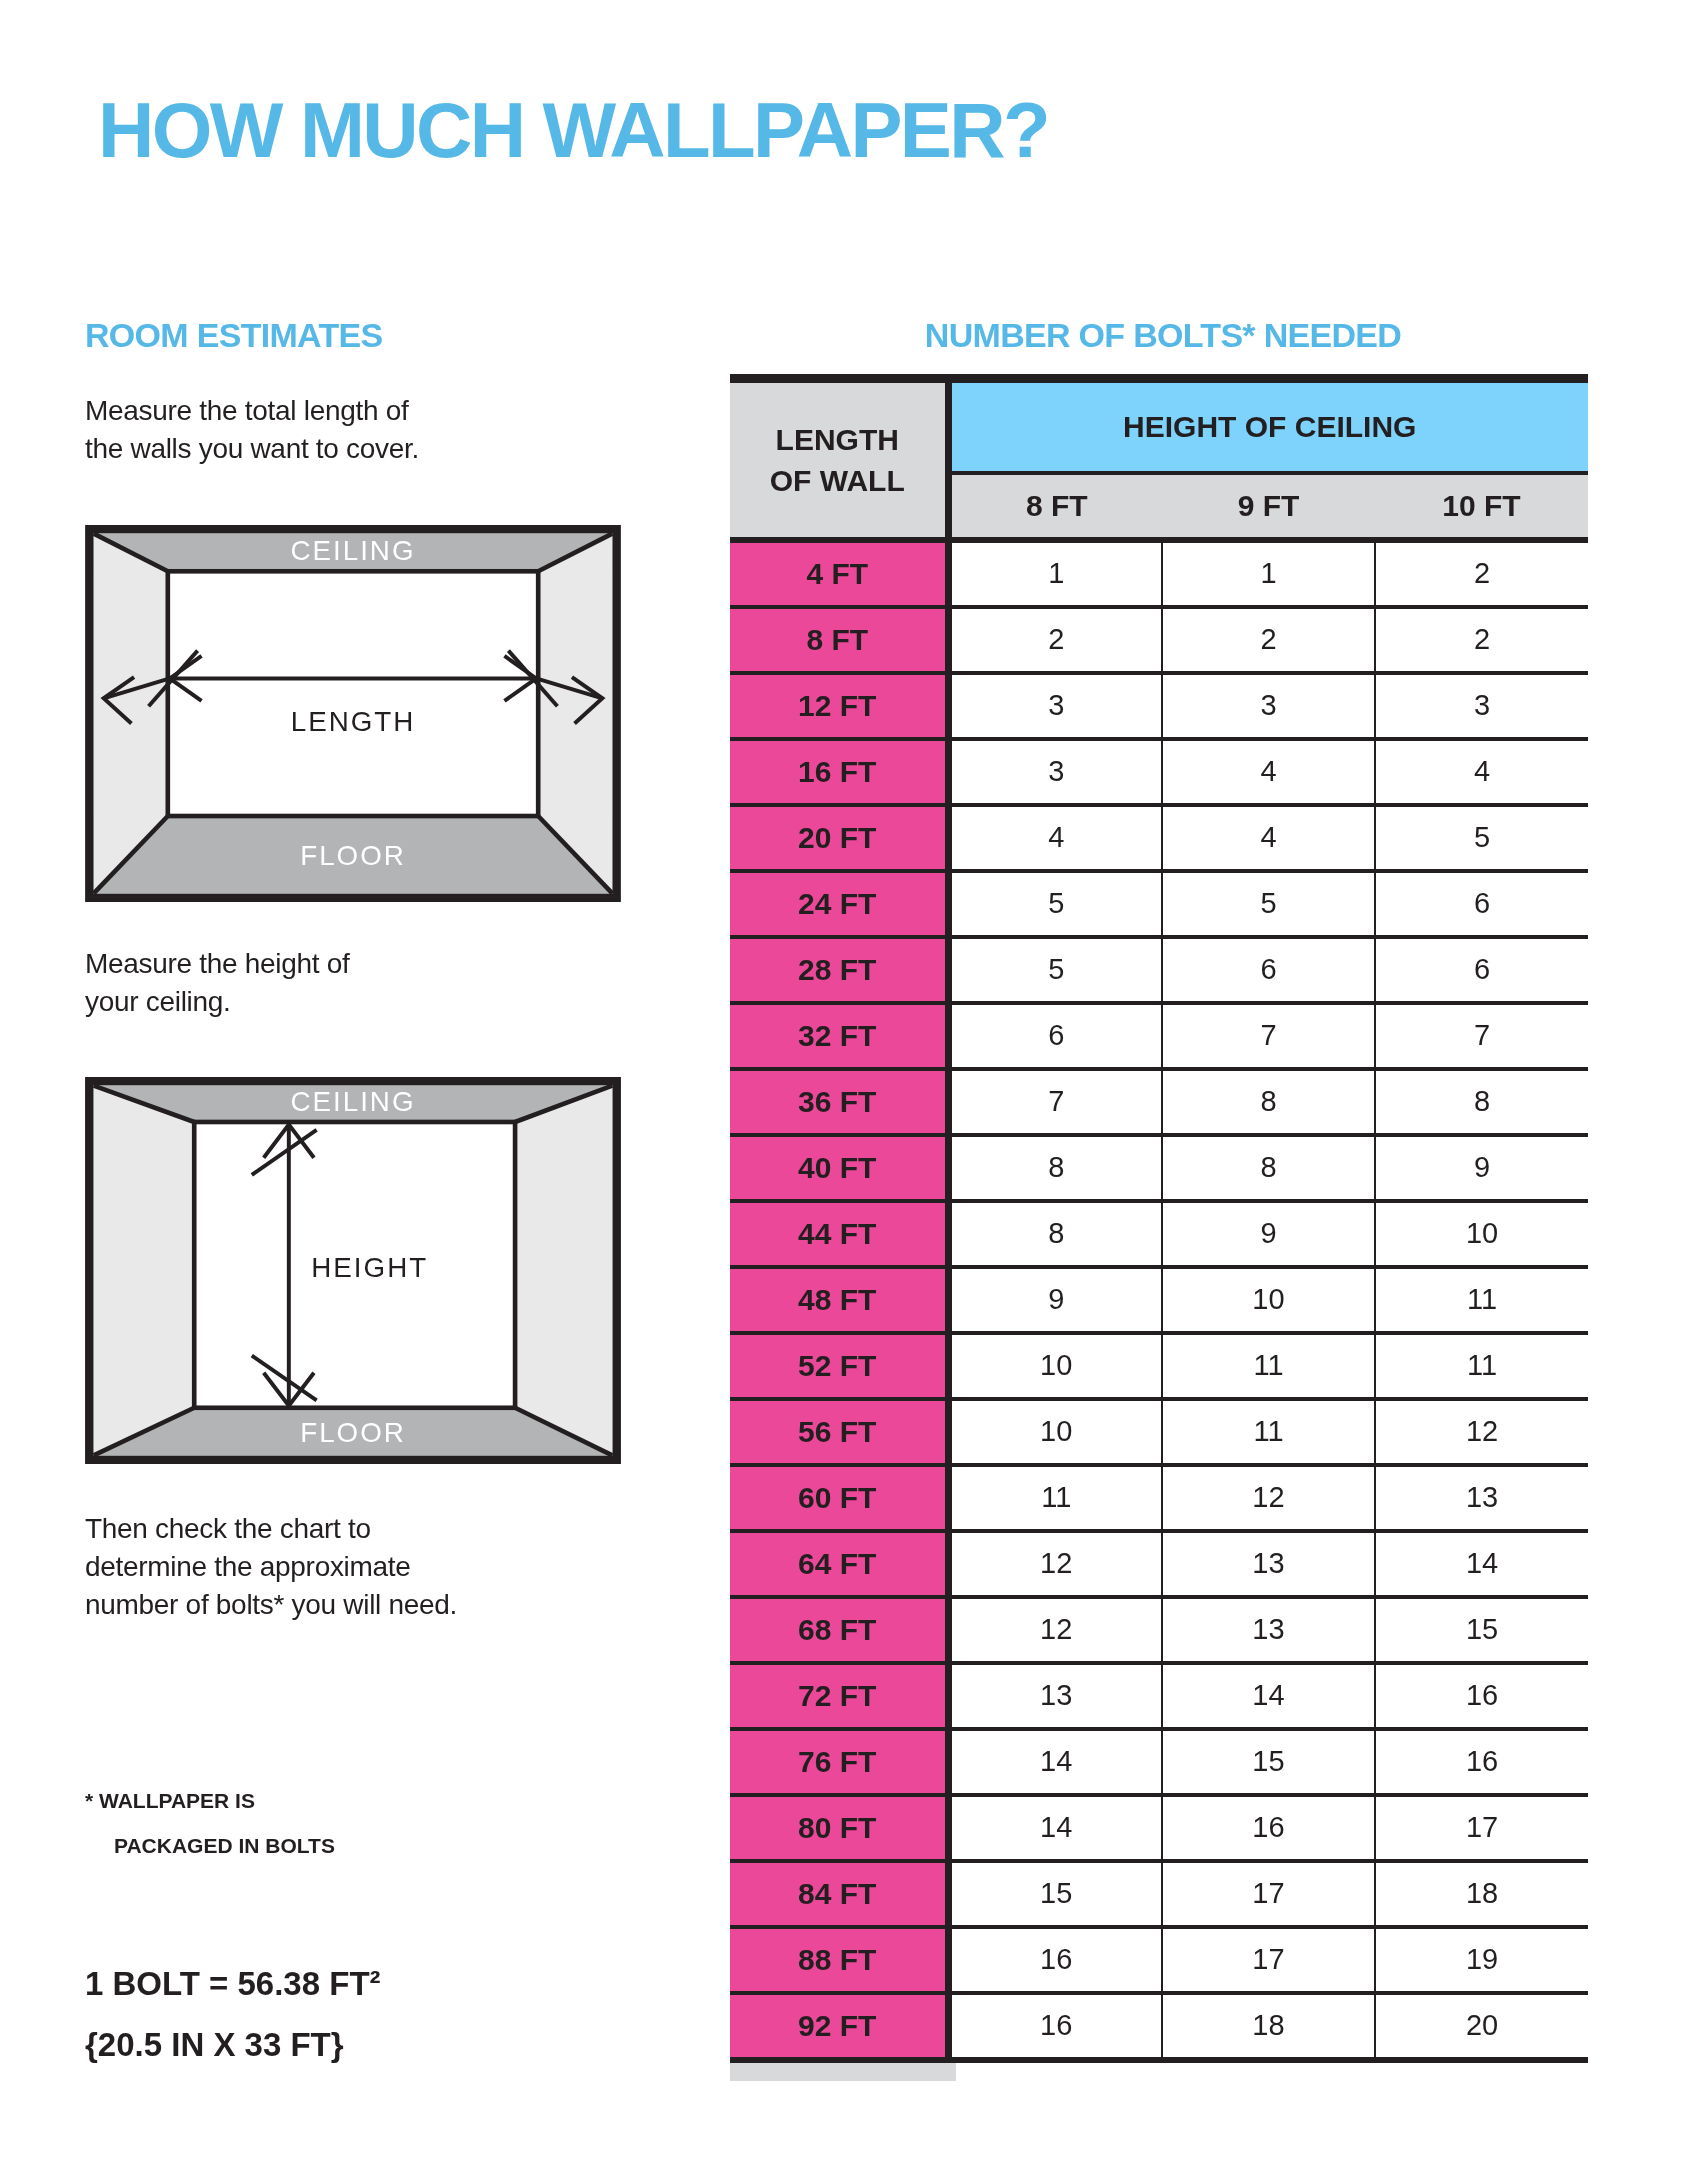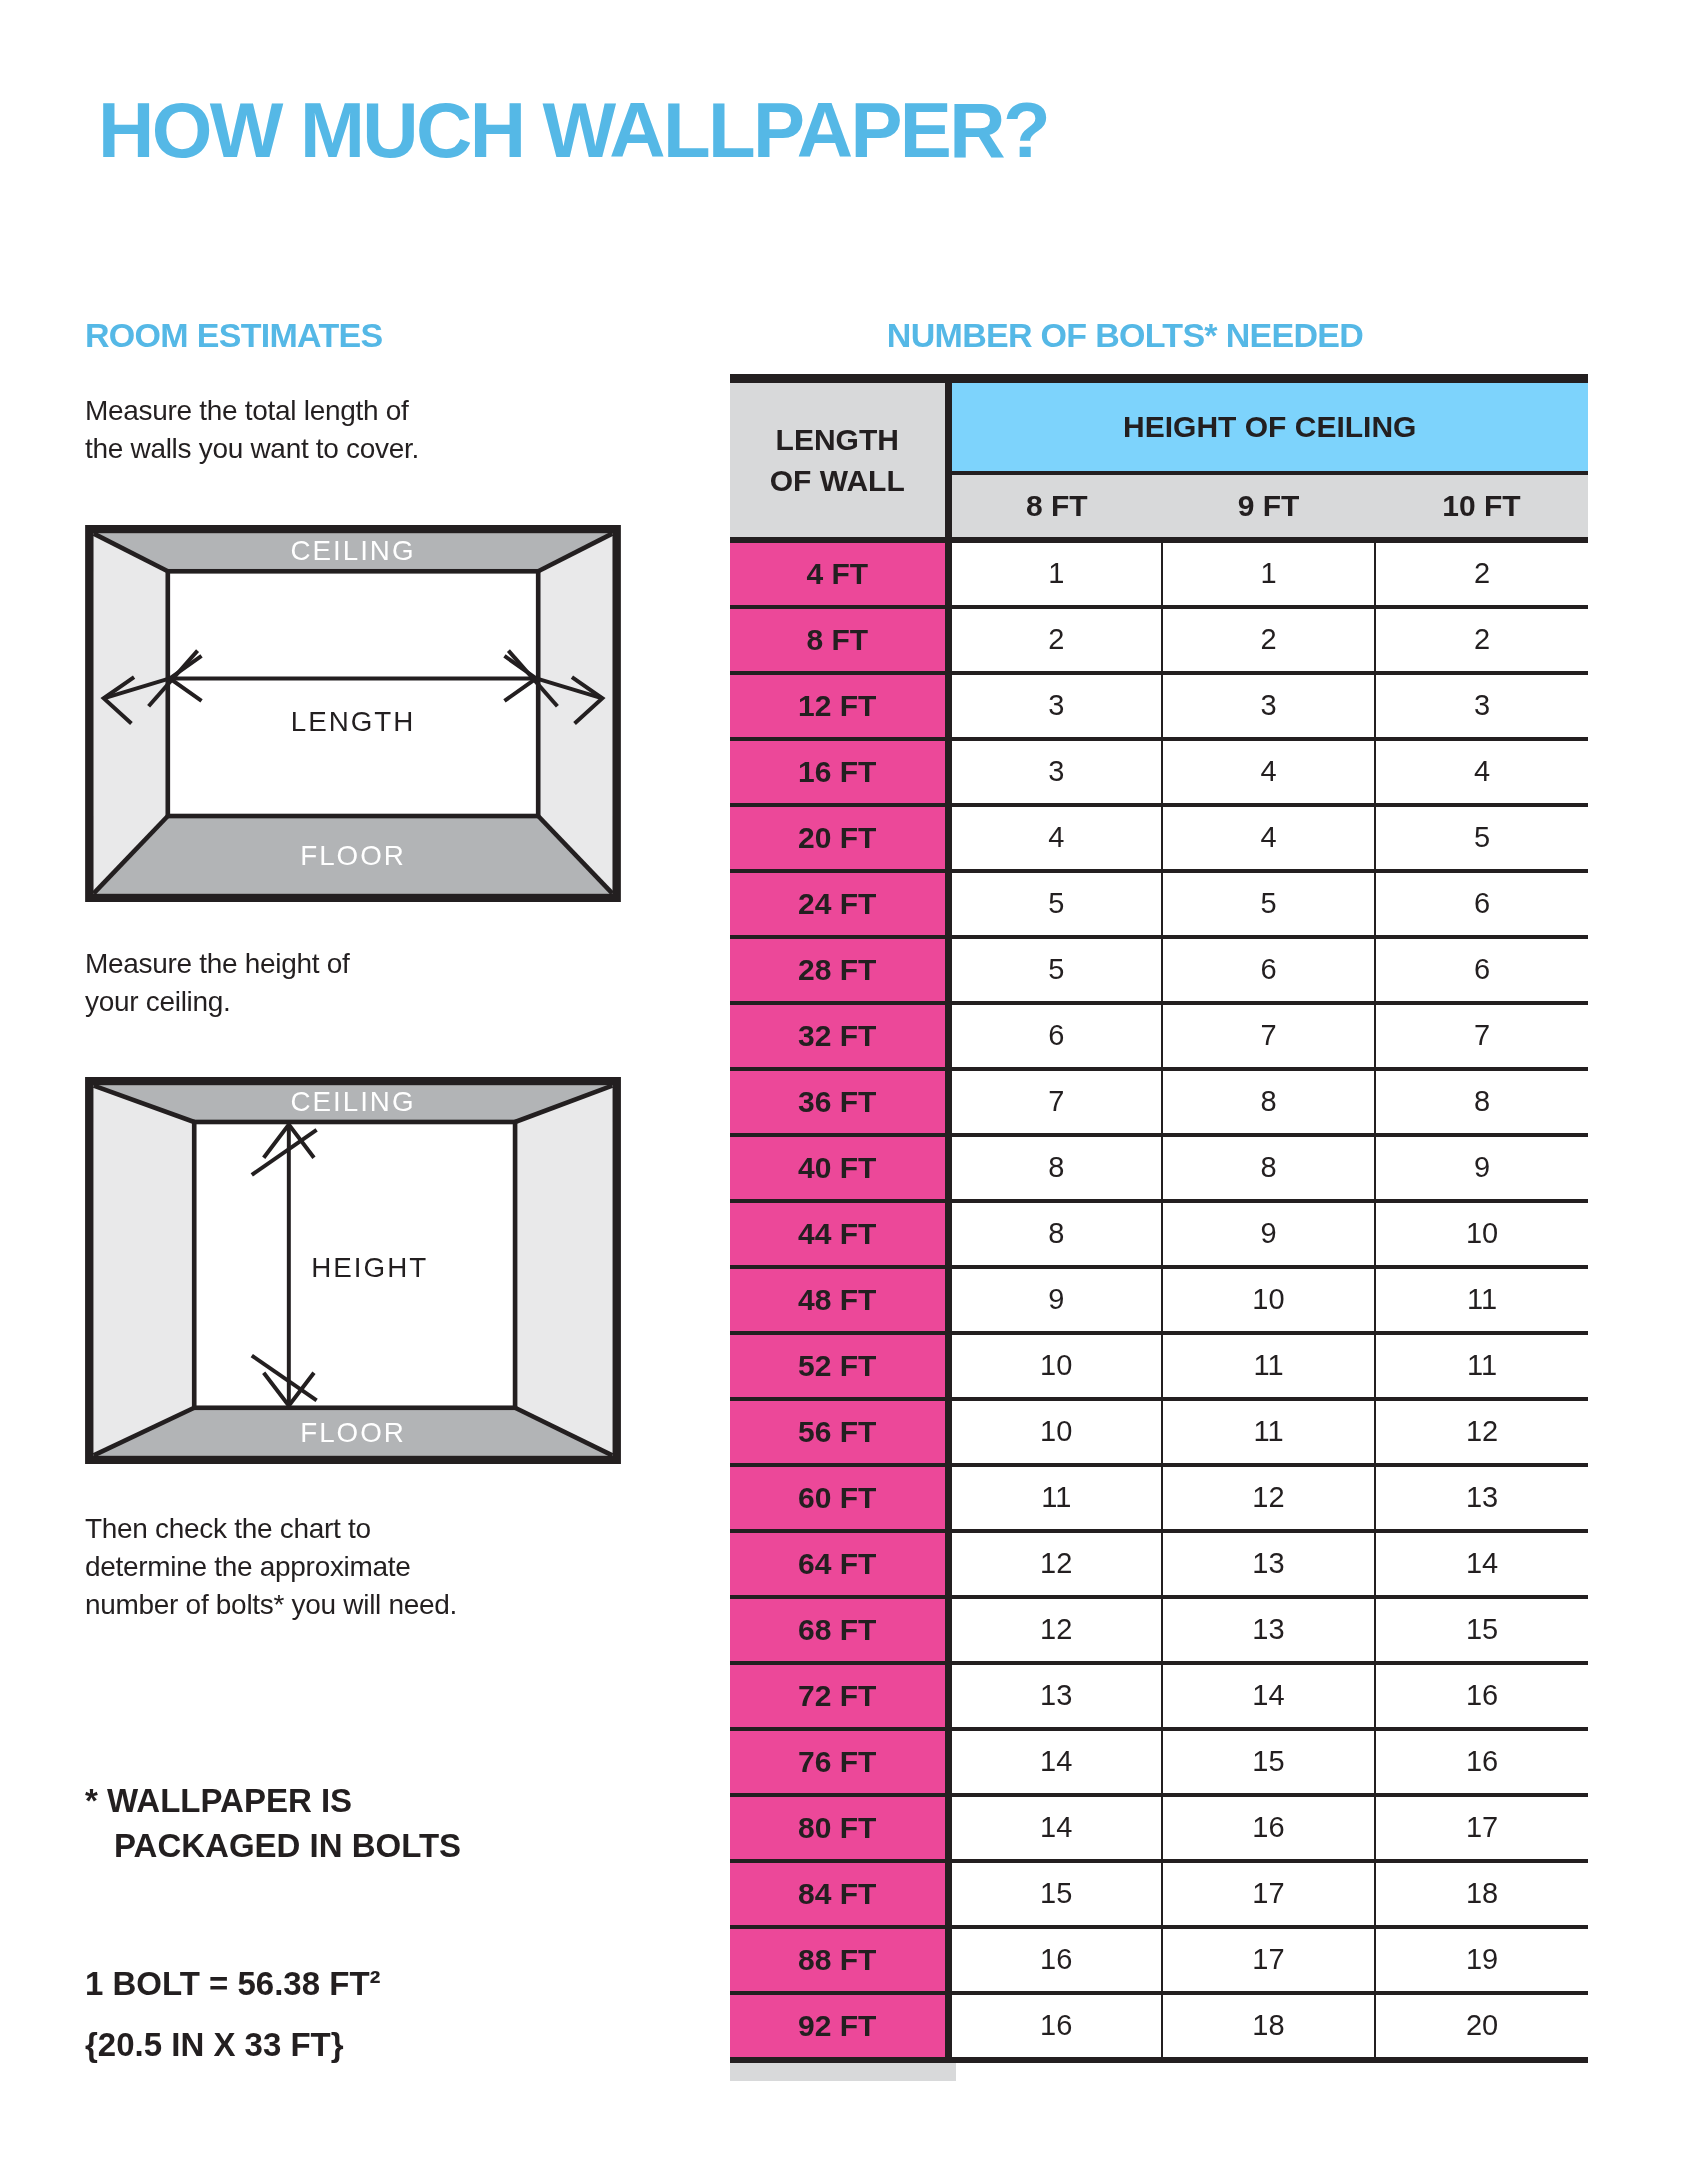--- a/index.html
+++ b/index.html
@@ -10,32 +10,32 @@
   .page-title{
     position:absolute;left:98px;top:85px;
     font-size:78px;font-weight:bold;letter-spacing:-2.6px;
     color:#55b8e6;white-space:nowrap;
   }
   .section-heading{
     position:absolute;font-size:34px;font-weight:bold;color:#55b8e6;
     letter-spacing:-0.7px;white-space:nowrap;
   }
   .room-estimates-heading{left:85px;top:316px;}
-  .bolts-heading{left:696px;top:316px;width:858px;text-align:center;}
+  .bolts-heading{left:734px;top:316px;width:858px;text-align:center;}
 
   
   .instruction{
     position:absolute;left:85px;font-size:28px;line-height:38px;
     white-space:pre-line;letter-spacing:-0.3px;
   }
   .instruction-1{top:392px;}
   .instruction-2{top:945px;}
   .instruction-3{top:1510px;}
 
-  .footnote{position:absolute;left:85px;top:1778px;font-size:33px;font-weight:bold;line-height:45px;}
+  .footnote{position:absolute;left:85px;top:1778px;font-size:21px;font-weight:bold;line-height:45px;}
   .footnote .line2{padding-left:29px;}
   .bolt-info{position:absolute;left:85px;top:1953px;font-size:33px;font-weight:bold;line-height:61px;}
 
   
   .diagram{position:absolute;left:85px;}
   .diagram-length{top:525px;width:536px;height:377px;}
   .diagram-height{top:1077px;width:536px;height:387px;}
   .diagram svg{display:block;width:100%;height:100%;}
   .diag-label{font-family:"Liberation Sans", sans-serif;font-size:42px;letter-spacing:3px;}
 

